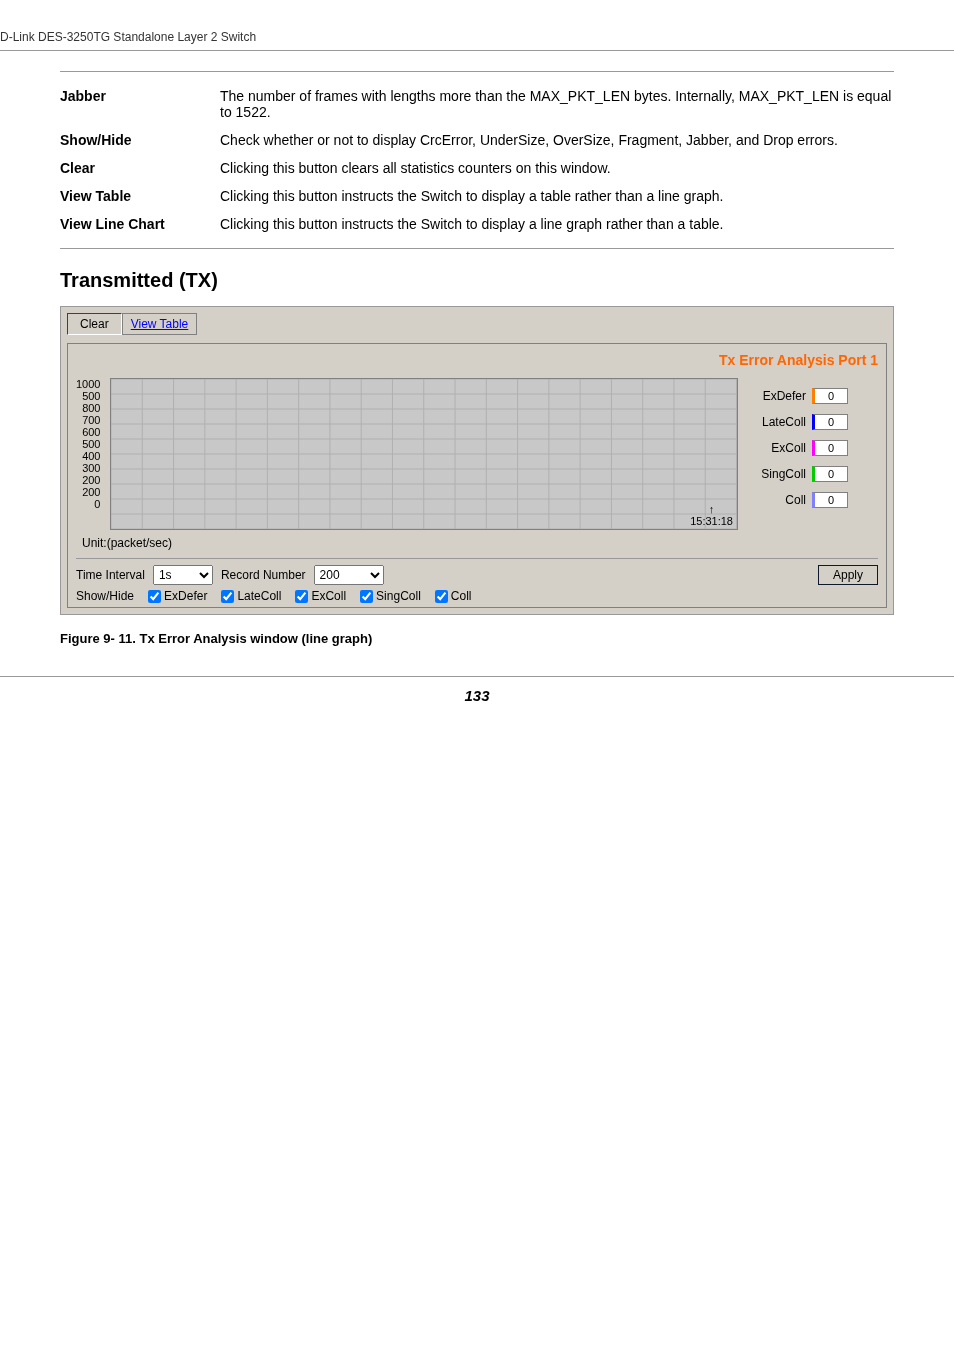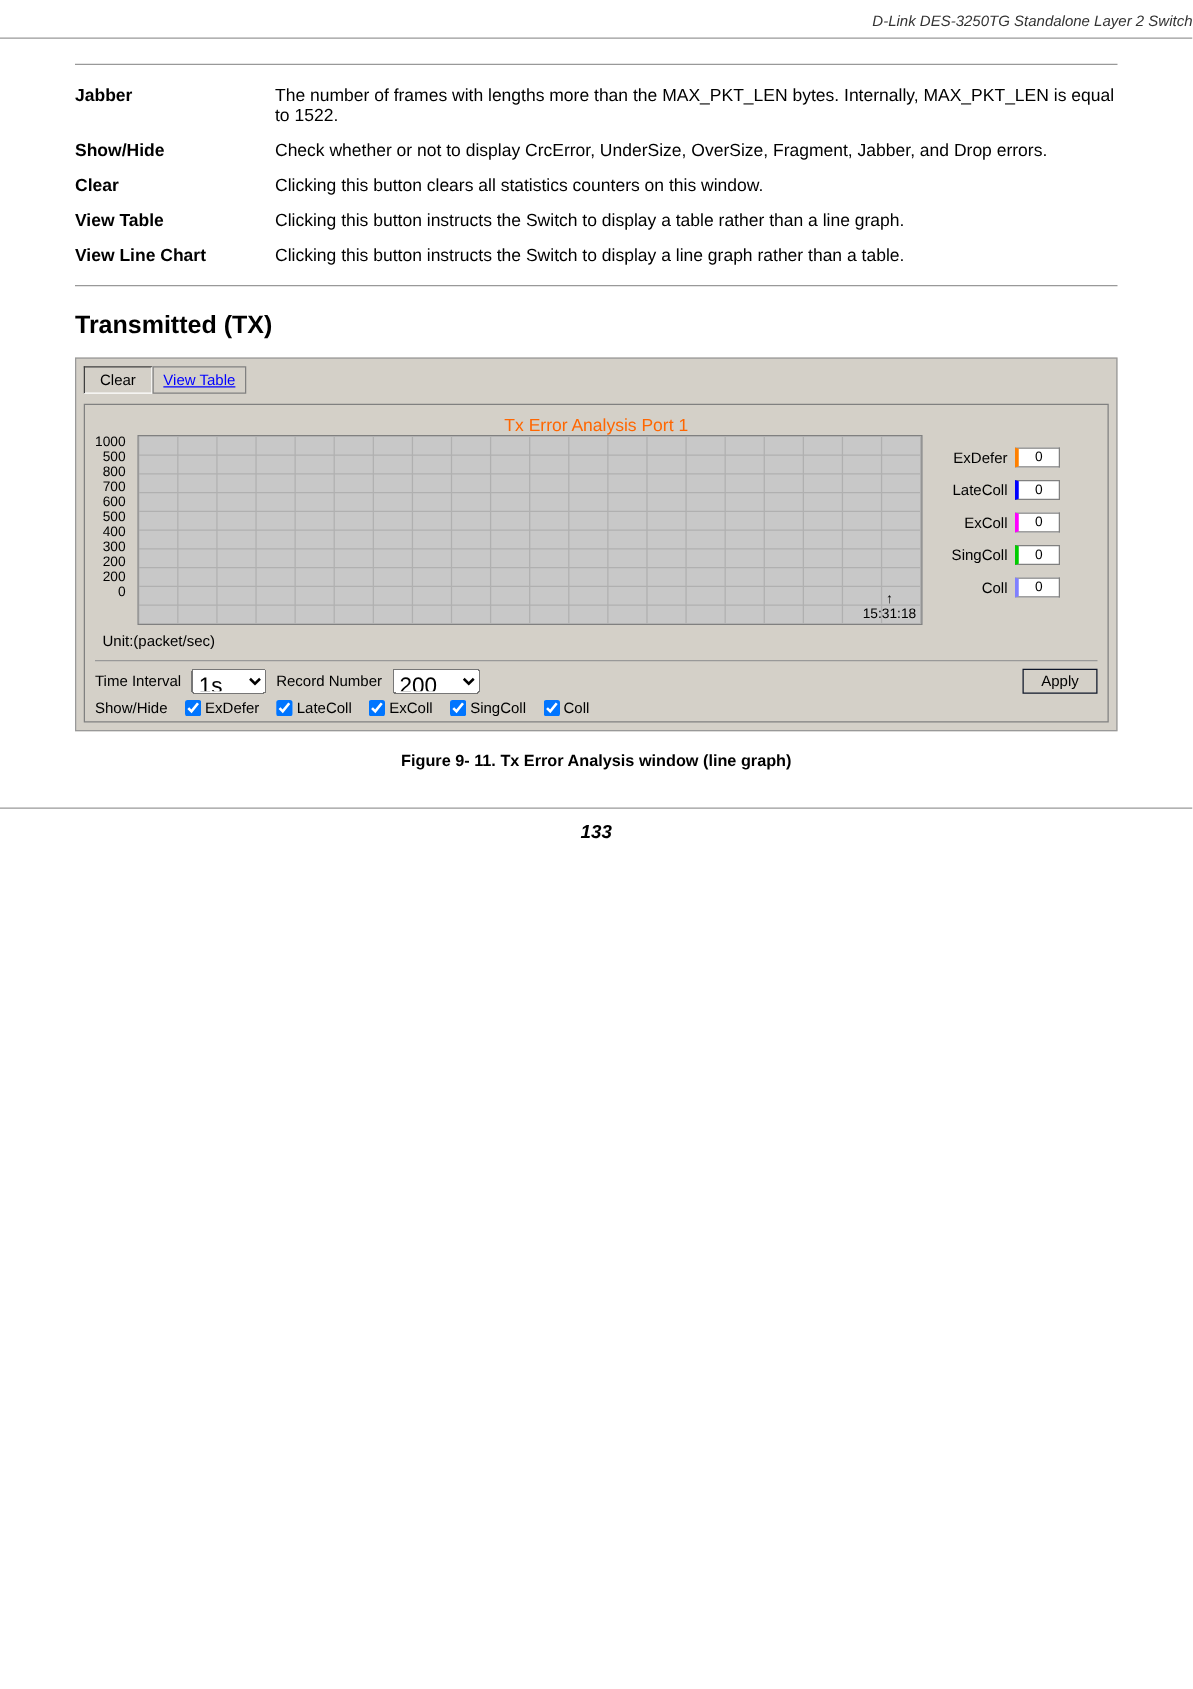--- a/index.html
+++ b/index.html
@@ -5,26 +5,26 @@
     * { margin: 0; padding: 0; box-sizing: border-box; }
     body {
       font-family: Arial, sans-serif;
       font-size: 14px;
       background: #fff;
       color: #000;
       width: 954px;
       min-height: 1351px;
     }
     .page-header {
-      text-align: right;
+      text-align: left;
       padding: 10px 0 6px;
-      font-style: italic;
       font-size: 12px;
       color: #333;
       border-bottom: 1px solid #999;
+      margin-top: 20px;
     }
     .content-area {
       padding: 20px 60px 0;
     }
     .definition-table {
       width: 100%;
       border-top: 1px solid #999;
       border-bottom: 1px solid #999;
       padding: 10px 0;
       margin-bottom: 20px;
@@ -83,25 +83,25 @@
       font-size: 12px;
       padding: 3px 8px;
     }
     .chart-container {
       background: #d4d0c8;
       padding: 8px 8px 4px 8px;
       border: 1px solid #808080;
       position: relative;
     }
     .chart-title {
-      text-align: center;
+      text-align: right;
       color: #ff6600;
       font-size: 14px;
-      font-weight: normal;
-      margin-bottom: 0;
+      font-weight: bold;
+      margin-bottom: 10px;
     }
     .chart-area {
       display: flex;
       gap: 10px;
     }
     .chart-left {
       display: flex;
       flex-direction: column;
       align-items: flex-end;
       justify-content: space-between;
@@ -155,21 +155,21 @@
     .controls-row {
       display: flex;
       align-items: center;
       gap: 8px;
       margin-top: 8px;
       font-size: 12px;
       border-top: 1px solid #999;
       padding-top: 6px;
     }
     .controls-row select {
-      font-size: 18px;
+      font-size: 12px;
       padding: 1px;
     }
     .apply-btn {
       margin-left: auto;
       padding: 2px 14px;
       background: #d4d0c8;
       border: 1px solid #0f172a;
       font-size: 12px;
       cursor: pointer;
     }
@@ -179,21 +179,20 @@
       gap: 14px;
       margin-top: 4px;
       font-size: 12px;
     }
     .checkbox-group {
       display: flex;
       align-items: center;
       gap: 3px;
     }
     .figure-caption {
-      text-align: center;
       font-size: 13px;
       font-weight: bold;
       margin-top: 10px;
       margin-bottom: 16px;
     }
     select {
       width: 60px;
       height: 20px;
       font-size: 12px;
     }

